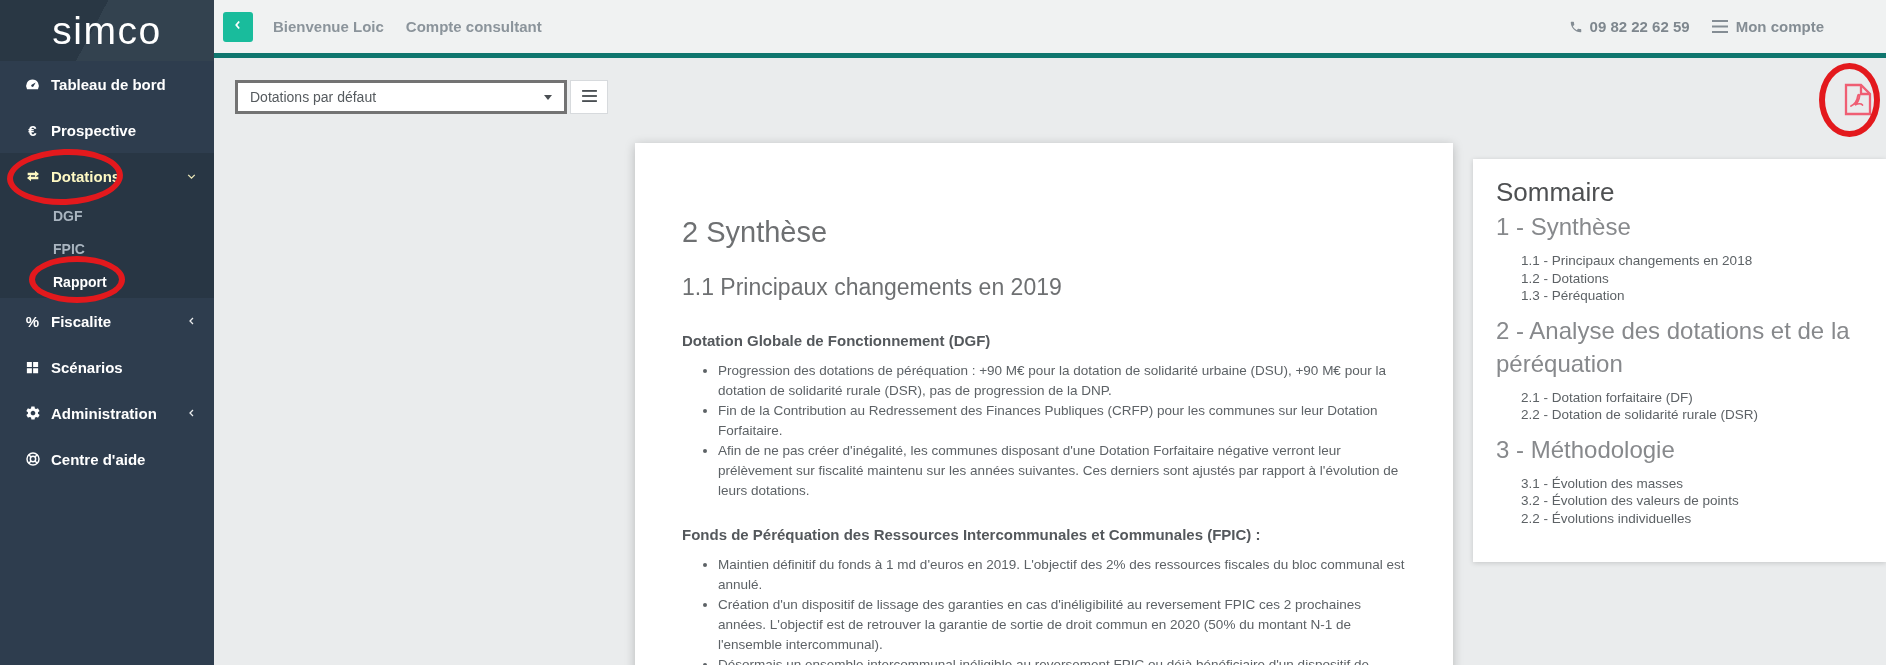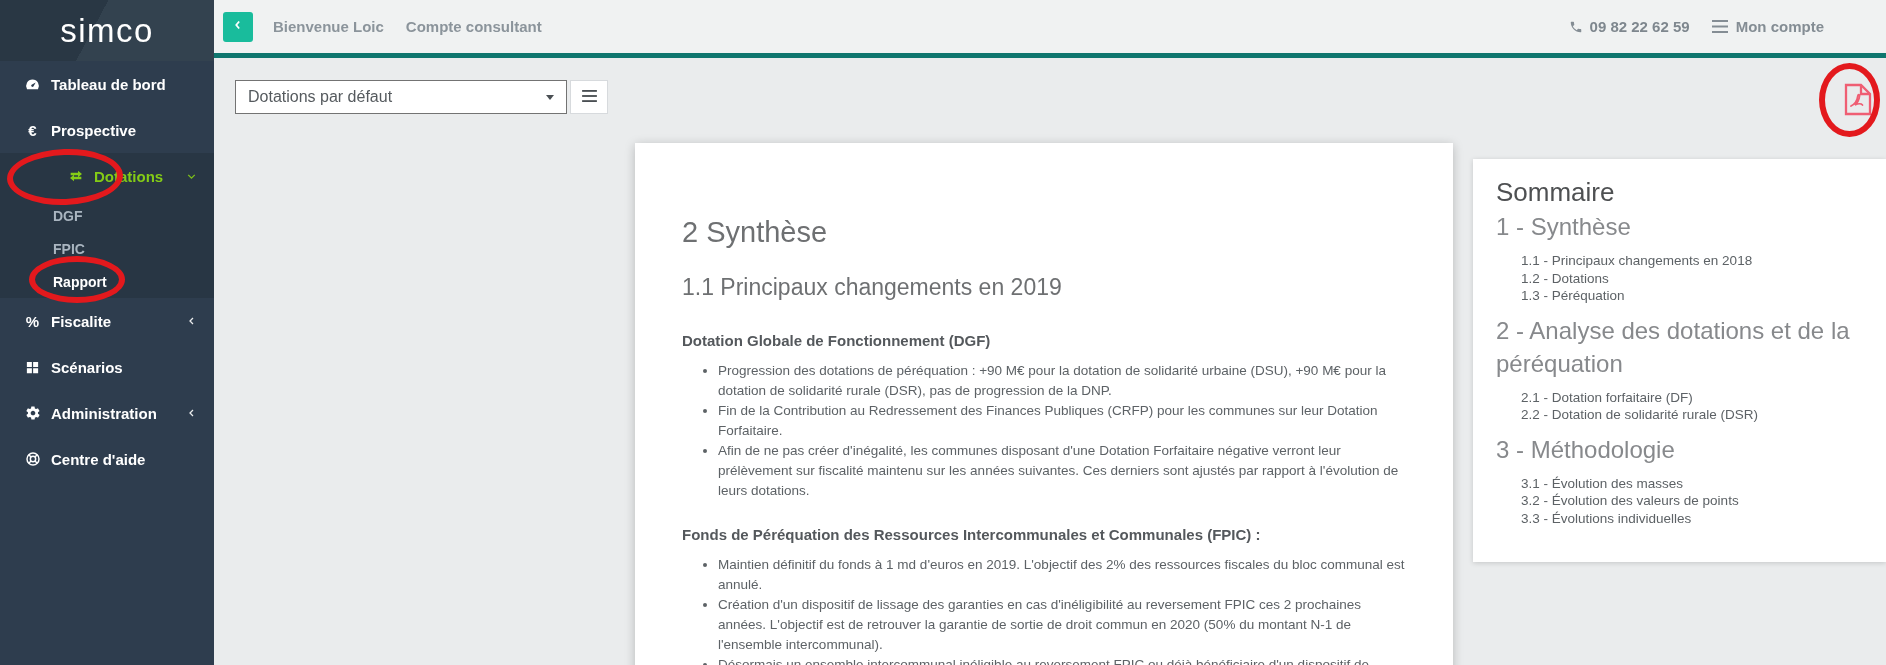--- a/index.html
+++ b/index.html
@@ -10,36 +10,36 @@
     background:#eaeced;
   }
 
   
   .sidebar {
     position:absolute; left:0; top:0; bottom:0; width:214px;
     background:#2e3d4e; z-index:5;
   }
   .logo {
     height:61px; display:flex; align-items:center; justify-content:center;
-    color:#ffffff; font-size:33px; font-weight:300; letter-spacing:1.5px;
+    color:#ffffff; font-size:39px; font-weight:300; letter-spacing:1.5px;
     background:linear-gradient(118deg,#293744 44%,#33424f 44%);
   }
   .nav-item {
     height:46px; display:flex; align-items:center;
     padding:0 16px 0 20px; color:#ffffff; font-size:15px; font-weight:600;
     cursor:pointer;
   }
   .nav-icon {
     width:25px; margin-right:6px; display:flex; align-items:center; justify-content:center;
     font-size:15px; font-weight:700; flex:none;
   }
   .nav-icon svg { display:block; }
   .nav-chevron { margin-left:auto; display:flex; align-items:center; opacity:.9; }
   .nav-group { background:#283644; }
-  .nav-group .parent { color:#84cc16; font-weight:700;margin-left:43px; }
+  .nav-group .parent { color:#fef9c3; font-weight:700; }
   .sub-item {
     height:33px; display:flex; align-items:center; padding-left:53px;
     color:#a9b5c0; font-size:14px; font-weight:600; cursor:pointer;
   }
   .sub-item.active { color:#ffffff; font-weight:700; }
 
   
   .topbar {
     position:absolute; left:214px; right:0; top:0; height:58px;
     background:#f0f2f2; border-bottom:5px solid #0f766e;
@@ -61,23 +61,23 @@
   .phone-number { font-weight:700; color:#7e878e; }
   .menu-icon { display:flex; margin:0 8px 0 22px; color:#848d94; }
 
   
   .content {
     position:absolute; left:214px; top:58px; right:0; bottom:0;
     background:#eaeced; overflow:hidden;
   }
   .toolbar { position:absolute; left:21px; top:22px; display:flex; }
   .report-select {
-    width:332px; height:34px; background:#ffffff; border:1px solid #737373;
+    width:332px; height:34px; background:#ffffff; border:3px solid #737373;
     display:flex; align-items:center; padding:0 12px;
-    font-size:16px; color:#555a5e; cursor:pointer;
+    font-size:14px; color:#555a5e; cursor:pointer;
   }
   .select-caret {
     margin-left:auto; width:0; height:0;
     border-left:4px solid transparent; border-right:4px solid transparent;
     border-top:5px solid #4a4f53;
   }
   .hamburger-button {
     width:38px; height:34px; background:#ffffff; border:1px solid #d7dadd;
     margin-left:3px; display:flex; align-items:center; justify-content:center;
     color:#4a4f53; cursor:pointer;
@@ -328,17 +328,17 @@
     <p class="entry-heading">2 - Analyse des dotations et de la péréquation</p>
     <ul class="entry-list">
       <li>2.1 - Dotation forfaitaire (DF)</li>
       <li>2.2 - Dotation de solidarité rurale (DSR)</li>
     </ul>
 
     <p class="entry-heading">3 - Méthodologie</p>
     <ul class="entry-list">
       <li>3.1 - Évolution des masses</li>
       <li>3.2 - Évolution des valeurs de points</li>
-      <li>3.3 - Évolutions individuelles</li>
+      <li>2.2 - Évolutions individuelles</li>
     </ul>
   </div>
 
 </div>
 
 </body></html>

